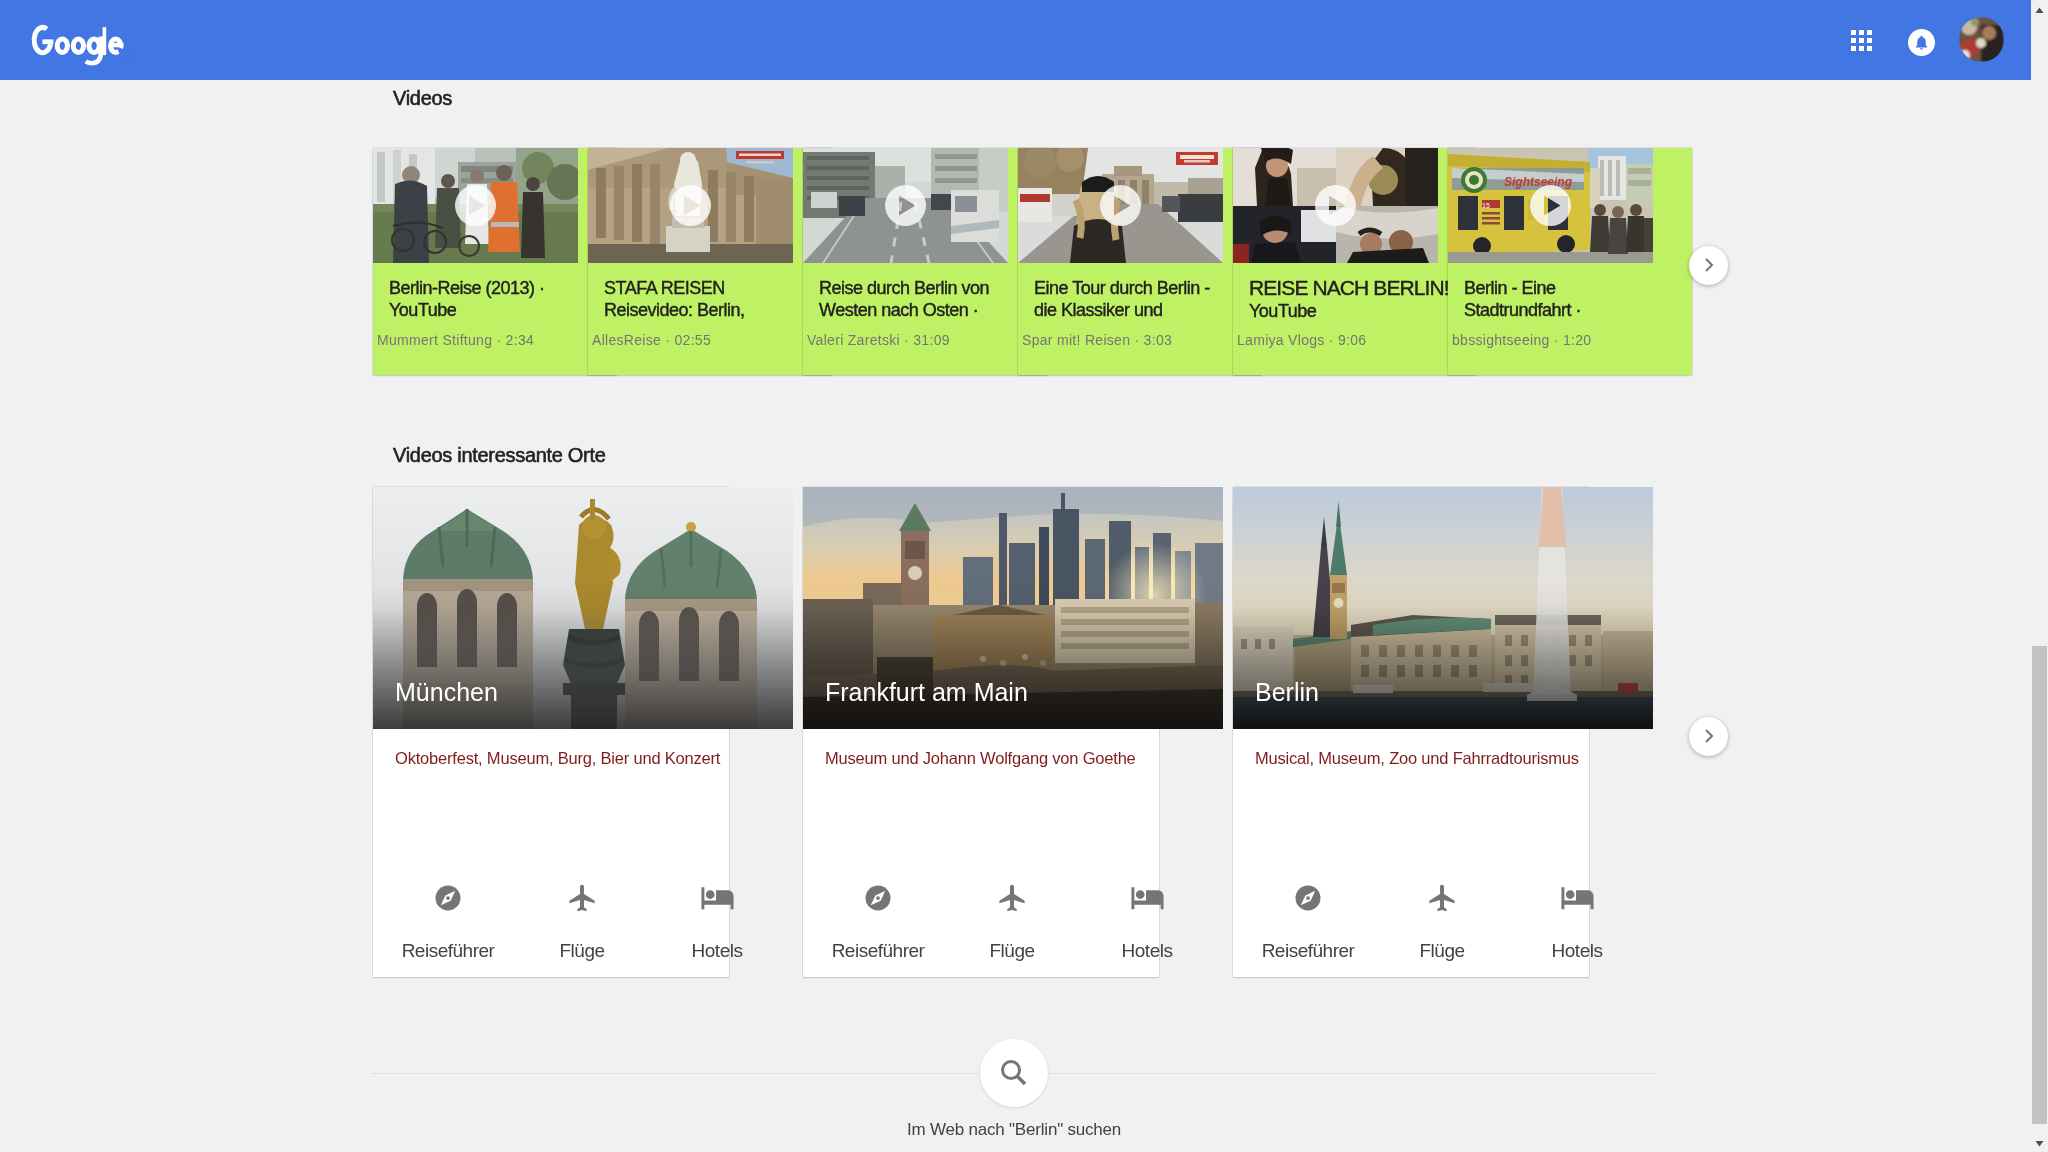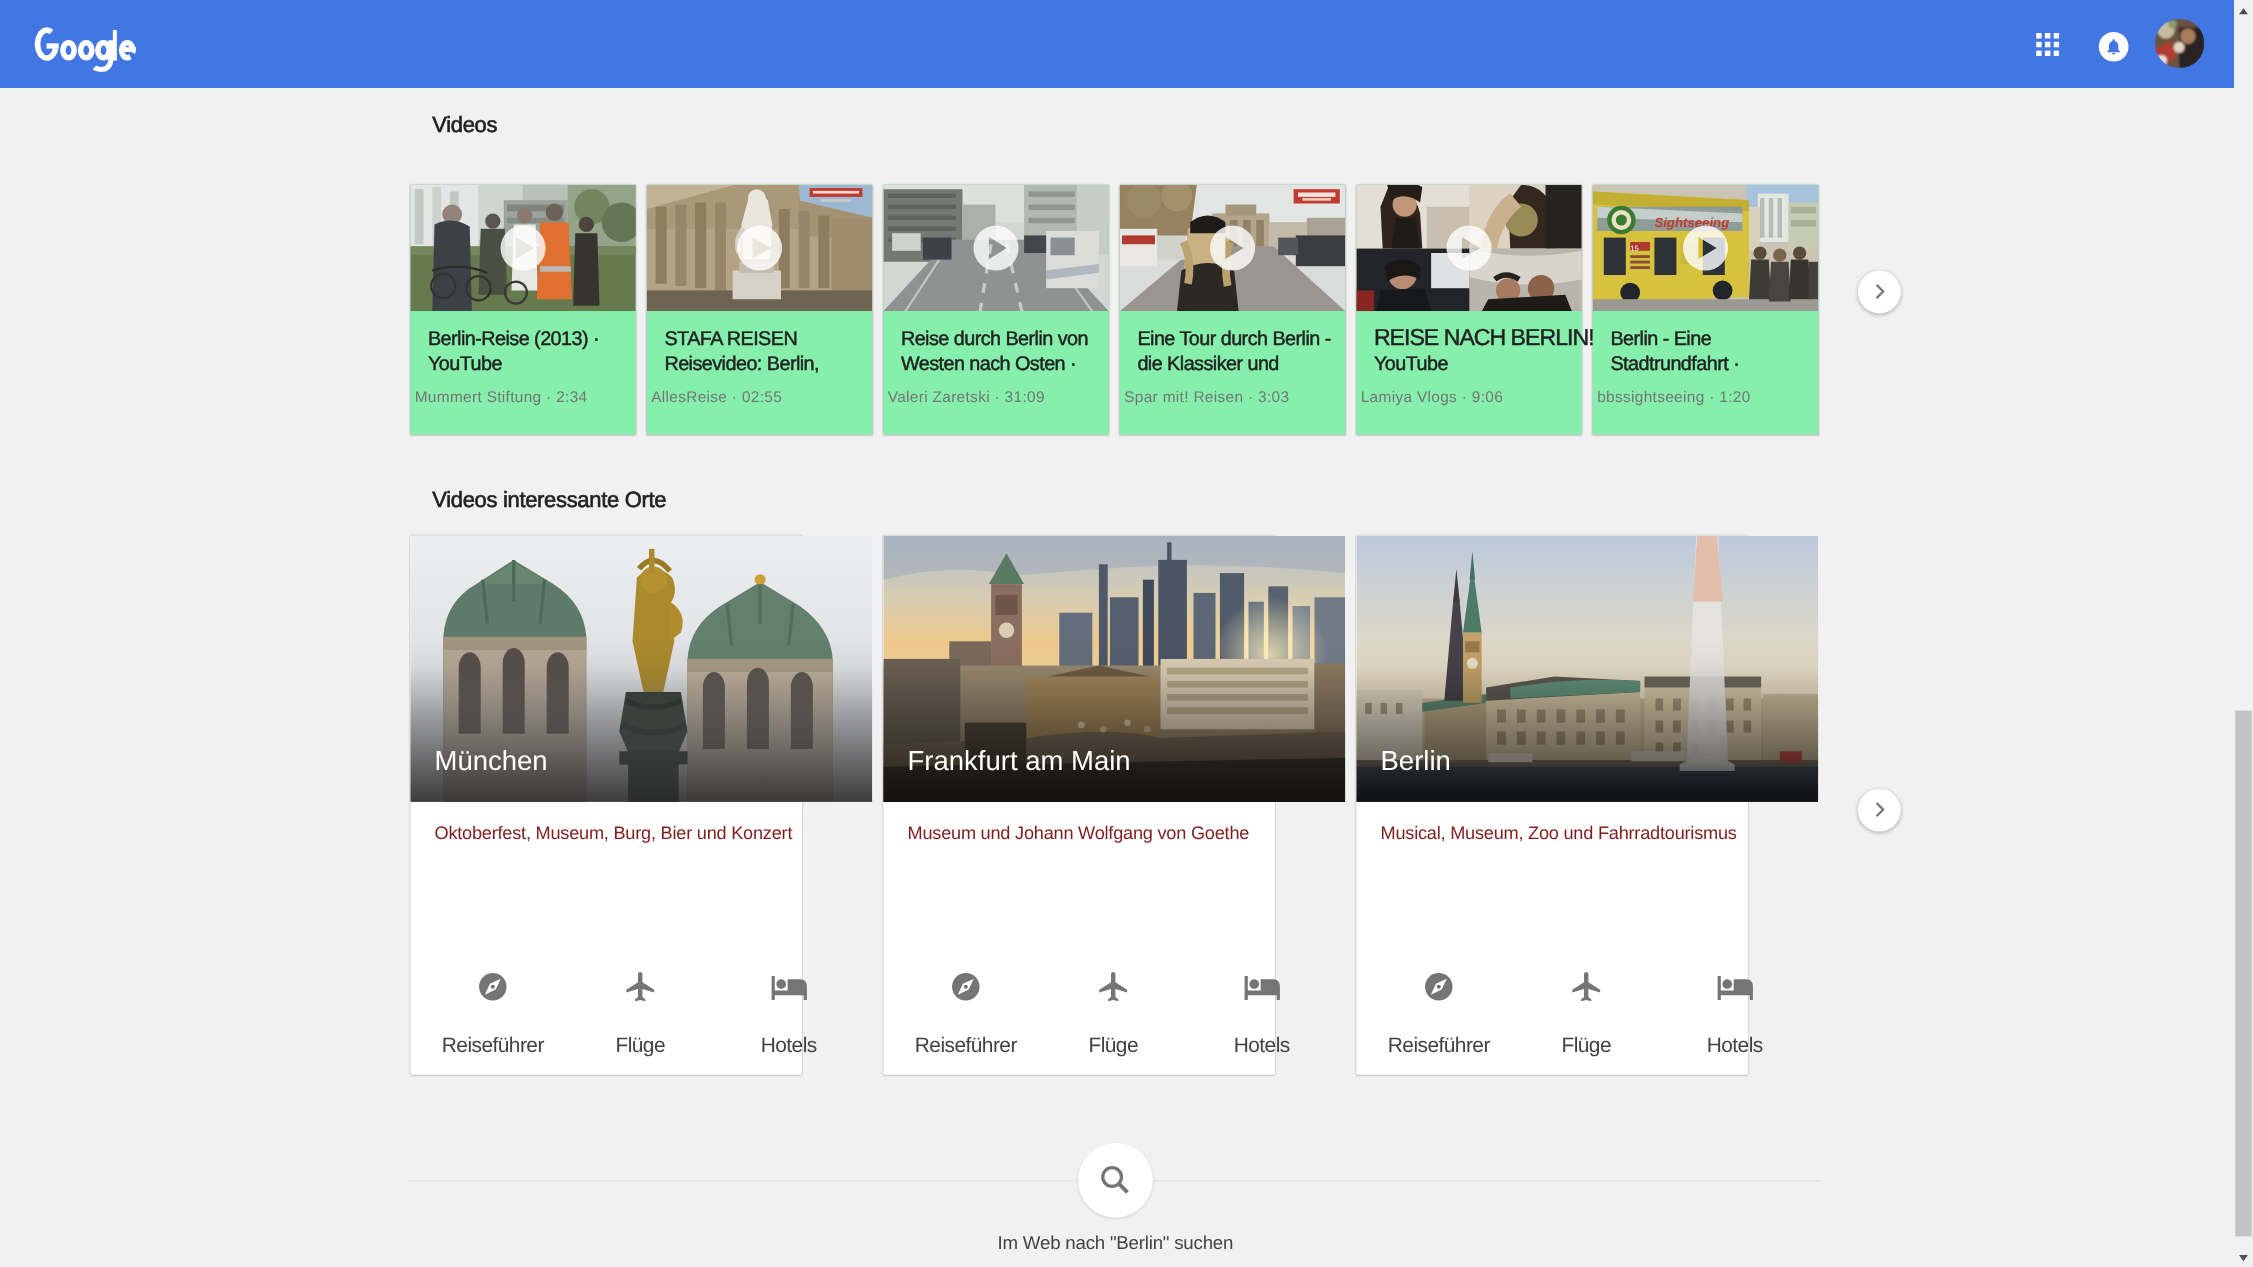--- a/index.html
+++ b/index.html
@@ -1,21 +1,21 @@
 <!DOCTYPE html>
 <html><head>
 <meta charset="utf-8">
 <style>
   * { margin:0; padding:0; box-sizing:border-box; }
   html,body { width:2048px; height:1152px; overflow:hidden; background:#f1f1f1;
     font-family:"Liberation Sans", sans-serif; }
   .abs { position:absolute; }
   .header { position:absolute; left:0; top:0; width:2031px; height:80px; background:#4276e3; }
-  .vcard { position:absolute; top:148px; width:205px; height:227px; background:#86efac;
-    box-shadow:0 1px 2px rgba(0,0,0,0.14), 0 0 0 1px rgba(0,0,0,0.07); border-radius:1px;margin-top:20px; }
+  .vcard { position:absolute; top:148px; width:244px; height:227px; background:#bef264;
+    box-shadow:0 1px 2px rgba(0,0,0,0.14), 0 0 0 1px rgba(0,0,0,0.07); border-radius:1px; }
   .thumb { position:absolute; left:0; top:0; width:205px; height:115px; overflow:hidden; }
   .vtitle { position:absolute; left:16px; top:129px; width:200px; white-space:nowrap; font-size:18px; line-height:22px; color:#212121; -webkit-text-stroke:0.4px #212121; letter-spacing:-0.5px; }
   .vmeta { position:absolute; left:4px; top:184px; width:185px; font-size:14px; color:#757575; letter-spacing:0.3px; }
   .h2 { position:absolute; font-size:20px; font-weight:400; -webkit-text-stroke:0.55px #212121; color:#212121; letter-spacing:-0.3px; }
   .pcard { position:absolute; top:487px; width:356px; height:490px; background:#fff;
     box-shadow:0 1px 2px rgba(0,0,0,0.14), 0 0 0 1px rgba(0,0,0,0.07); border-radius:1px; }
   .pimg { position:absolute; left:0; top:0; width:420px; height:242px; overflow:hidden; }
   .pgrad { position:absolute; left:0; top:92px; width:420px; height:150px;
     background:linear-gradient(rgba(0,0,0,0), rgba(0,0,0,0.04) 18%, rgba(0,0,0,0.72)); }
   .pname { position:absolute; left:22px; color:#fff; font-size:25px; top:191px; }
@@ -80,21 +80,21 @@
       <circle cx="30" cy="16" r="7" fill="#a97c5c"></circle>
       <path d="M0 28 L14 20 L20 34 L6 45 L0 45 Z" fill="#b03a30"></path>
       <circle cx="10" cy="10" r="8" fill="#c9b9a0"></circle>
       <circle cx="22" cy="26" r="5" fill="#e0d6c4"></circle>
       <circle cx="6" cy="38" r="5" fill="#e8e0d0"></circle>
       <circle cx="16" cy="5" r="4" fill="#8a9a6a"></circle>
     </g>
   </svg>
 </div>
 
-<div class="h2" style="left:393px; top:103px;">Videos</div>
+<div class="h2" style="left:393px; top:87px;">Videos</div>
 
 <div class="vcard" style="left:373px;">
   <div class="thumb"><svg width="205" height="115" viewBox="0 0 205 115">
     <rect width="205" height="115" fill="#b9c2ba"></rect>
     <rect x="0" y="0" width="62" height="62" fill="#e3e6e4"></rect>
     <rect x="4" y="4" width="8" height="50" fill="#c2c8c4"></rect>
         <rect x="20" y="2" width="8" height="54" fill="#cdd2ce"></rect>
         <rect x="36" y="6" width="8" height="48" fill="#c2c8c4"></rect>
     <rect x="62" y="0" width="40" height="50" fill="#cfd6d2"></rect>
     <rect x="85" y="14" width="58" height="40" fill="#9aa39c"></rect>

